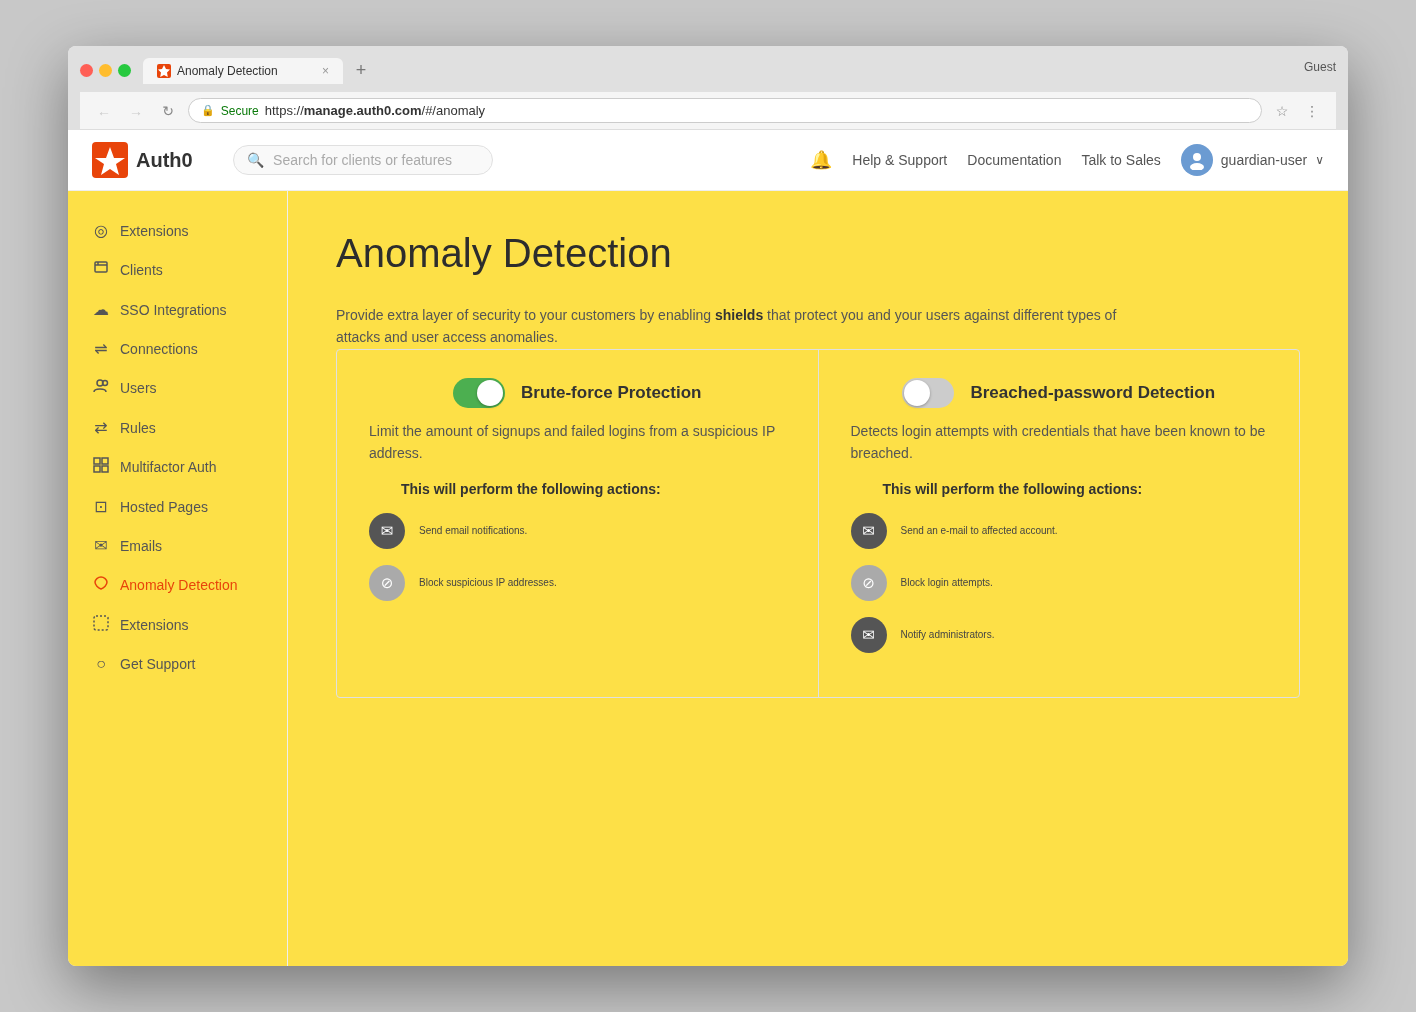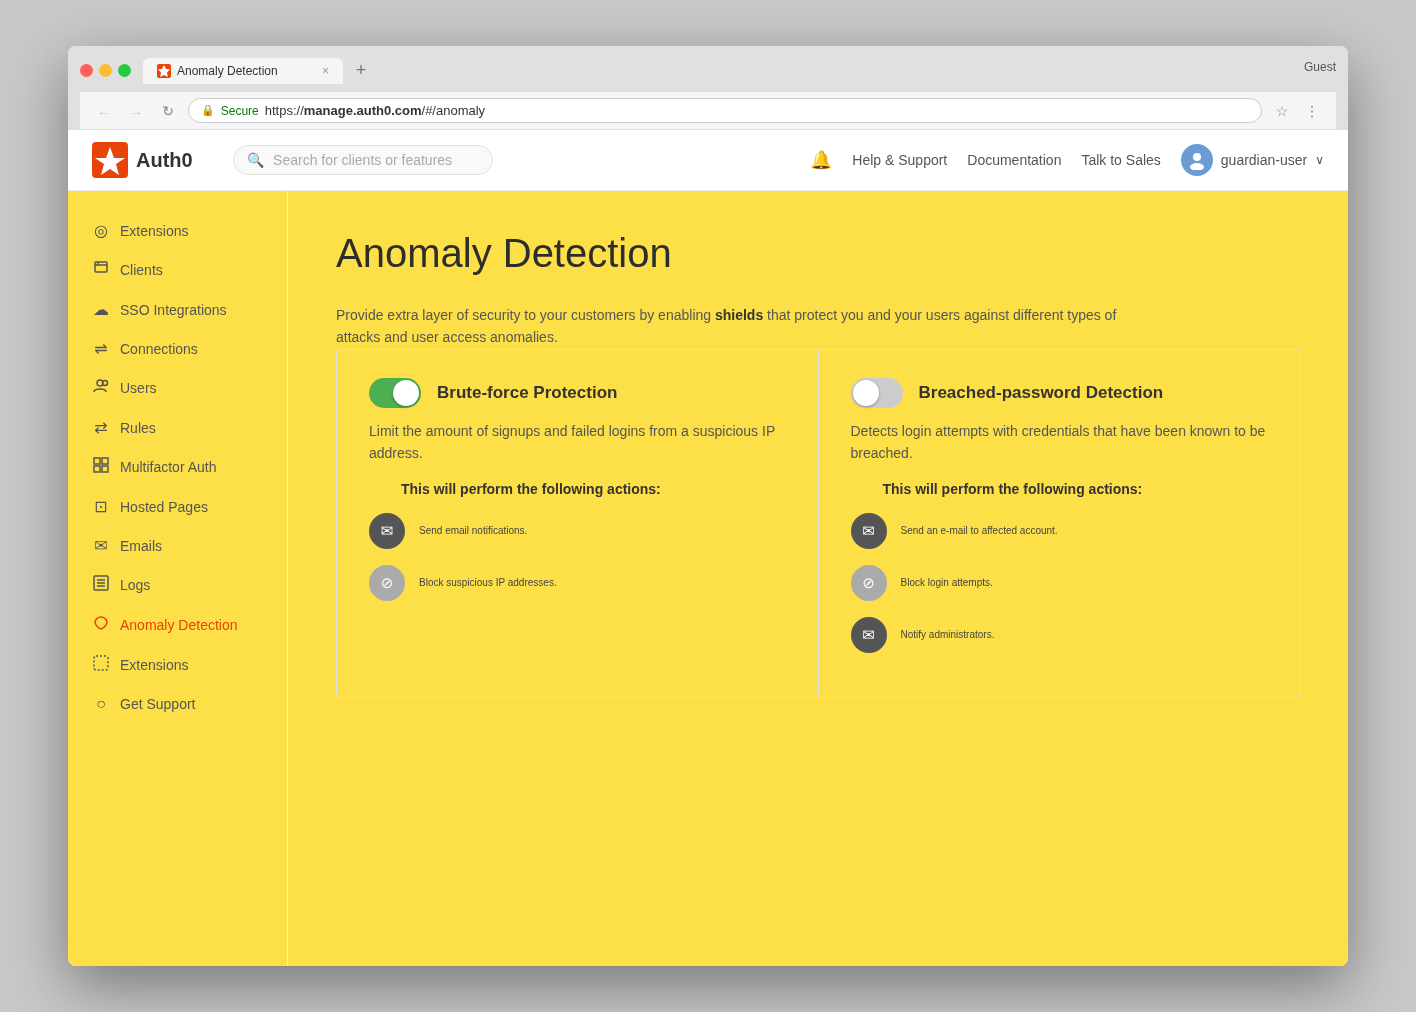--- a/index.html
+++ b/index.html
@@ -262,20 +262,21 @@
       padding: 28px 32px;
       border-right: 1px solid #e0e0e0;
     }
     .card:last-child { border-right: none; }
 
     .card-header {
       display: flex;
       align-items: center;
       gap: 16px;
       margin-bottom: 12px;
+      justify-content: center;
     }
 
     
     .toggle {
       position: relative;
       width: 52px;
       height: 30px;
       flex-shrink: 0;
     }
     .toggle-track {
@@ -469,31 +470,20 @@
           <span>Multifactor Auth</span>
         </a>
         <a class="sidebar-item">
           <span class="sidebar-icon">⊡</span>
           <span>Hosted Pages</span>
         </a>
         <a class="sidebar-item">
           <span class="sidebar-icon">✉</span>
           <span>Emails</span>
         </a>
-        <a class="sidebar-item">
-          <span class="sidebar-icon">
-            <svg width="16" height="16" viewBox="0 0 16 16" fill="none" stroke="#555" stroke-width="1.5">
-              <rect x="1" y="1" width="14" height="14" rx="1"></rect>
-              <line x1="4" y1="5" x2="12" y2="5"></line>
-              <line x1="4" y1="8" x2="12" y2="8"></line>
-              <line x1="4" y1="11" x2="12" y2="11"></line>
-            </svg>
-          </span>
-          <span>Logs</span>
-        </a>
         <a class="sidebar-item active">
           <span class="sidebar-icon" style="color:#e8440a;">
             <svg width="16" height="16" viewBox="0 0 16 16" fill="none" stroke="#e8440a" stroke-width="1.5">
               <path d="M8 2 C5 2 2 4.5 2 7 C2 10 5 13 8 14 C11 13 14 10 14 7 C14 4.5 11 2 8 2"></path>
             </svg>
           </span>
           <span style="color:#e8440a;">Anomaly Detection</span>
         </a>
         <a class="sidebar-item">
           <span class="sidebar-icon">

